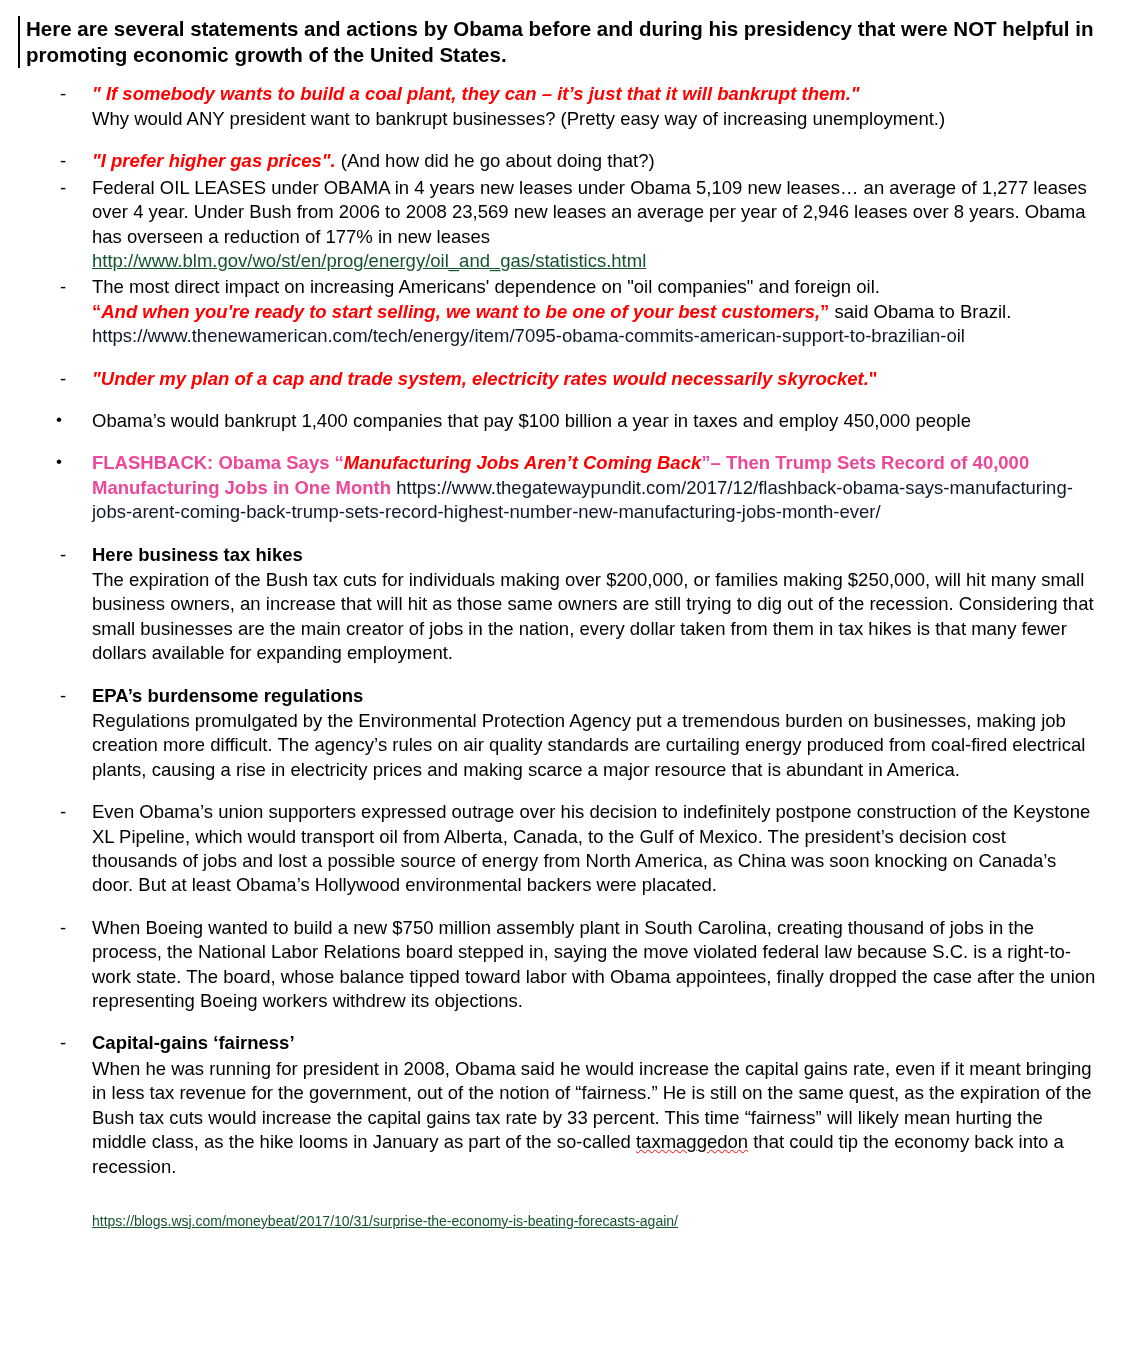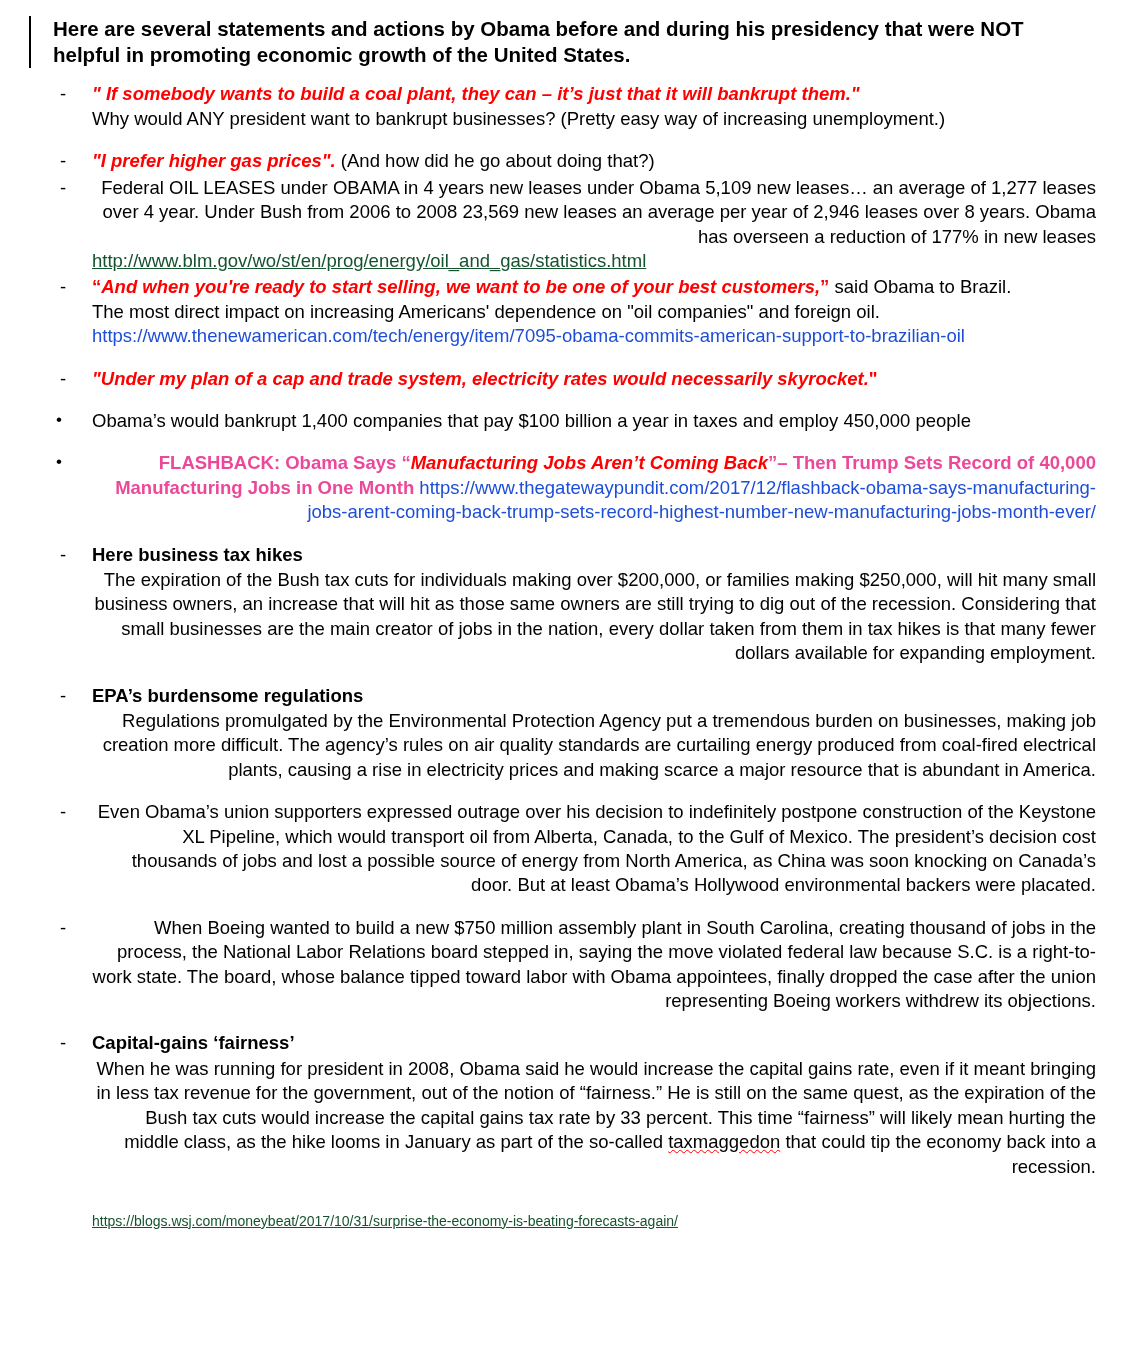--- a/index.html
+++ b/index.html
@@ -15,23 +15,23 @@
   }
   .page {
     width: 1126px;
     box-sizing: border-box;
     padding: 16px 30px 10px 14px;
   }
   .intro {
     font-size: 20.5px;
     font-weight: bold;
     line-height: 1.28;
-    margin: 0 0 14px 15px;
+    margin: 0 0 14px 4px;
     border-left: 2px solid #000;
-    padding-left: 22px;
+    padding-left: 6px;
   }
   .intro .tail {
     font-weight: bold;
   }
   ul.list {
     list-style: none;
     margin: 0;
     padding: 0;
   }
   li.item {
@@ -66,30 +66,30 @@
   }
   .black-bold {
     font-weight: bold;
     color: #ec4899;
   }
   .link {
     color: #14532d;
     text-decoration: underline;
   }
   .plain-url {
-    color: #1d4ed8;
+    color: #0f172a;
   }
   .subhead {
     font-weight: bold;
     display: block;
     margin-bottom: 1px;
   }
   .para {
     display: block;
-    text-align: right;
+    text-align: left;
   }
   .footer-link {
     margin: 34px 0 0 78px;
     font-size: 14px;
   }
   .squiggle {
     text-decoration: underline;
     text-decoration-style: wavy;
     text-decoration-color: #ff0000;
     text-decoration-thickness: 1px;
@@ -122,22 +122,22 @@
     </li>
 
     <li class="item">
       <span class="marker">-</span>
       <span class="para"> Federal OIL LEASES under OBAMA in 4 years new leases under Obama 5,109 new leases… an average of 1,277 leases over 4 year.  Under Bush from 2006 to 2008 23,569 new leases an average per year of 2,946 leases over 8 years.  Obama has overseen a reduction of 177% in new leases</span>
       <a class="link" href="#">http://www.blm.gov/wo/st/en/prog/energy/oil_and_gas/statistics.html</a>
     </li>
 
     <li class="item">
       <span class="marker">-</span>
+      <span class="body-line">The most direct impact on increasing Americans' dependence on "oil companies" and foreign oil.</span>
       <span class="body-line"><span class="quote-mark">“</span><span class="red-bold-italic">And when you're ready to start selling, we want to be one of your best customers,</span><span class="quote-mark">”</span><span> said Obama to Brazil.</span></span>
-      <span class="body-line">The most direct impact on increasing Americans' dependence on "oil companies" and foreign oil.</span>
       <span class="body-line plain-url">https://www.thenewamerican.com/tech/energy/item/7095-obama-commits-american-support-to-brazilian-oil</span>
     </li>
 
     <li class="item gap">
       <span class="marker">-</span>
       <span class="body-line"><span class="red-bold-italic">"Under my plan of a cap and trade system, electricity rates would necessarily skyrocket.</span><span class="quote-mark">"</span></span>
     </li>
 
     <li class="item dot gap">
       <span class="marker">•</span>

